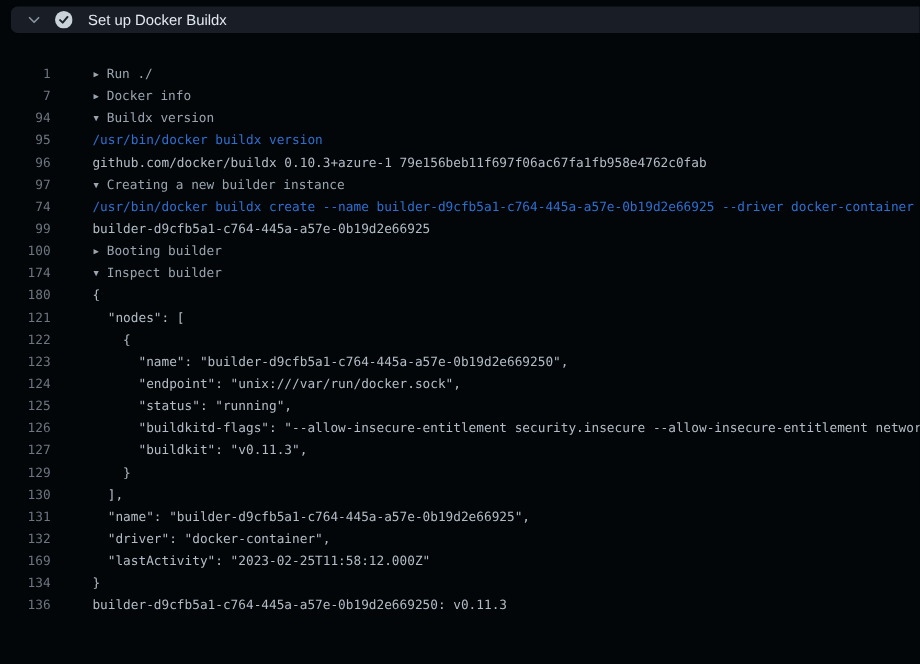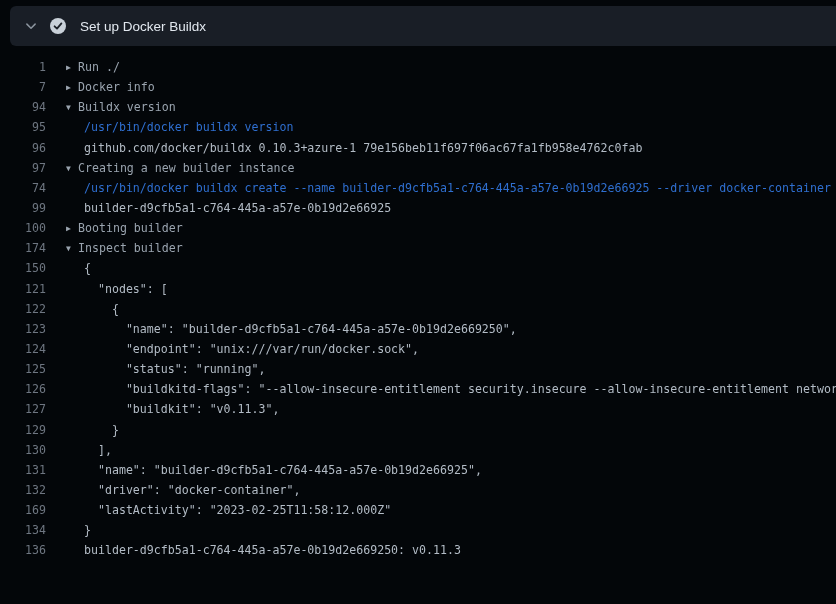--- a/index.html
+++ b/index.html
@@ -5,21 +5,21 @@
   * { margin:0; padding:0; box-sizing:border-box; }
   html,body { width:836px; height:604px; overflow:hidden; }
   body {
     background:#030609;
     font-family:"Liberation Sans","DejaVu Sans",sans-serif;
     -webkit-font-smoothing:antialiased;
   }
 
   
   .step-header {
-    position:absolute; left:10px; top:6px; right:0; height:40px;
+    position:absolute; left:10px; top:6px; right:0; height:24px;
     background:#191e26;
     border-radius:6px 0 0 6px;
     display:flex; align-items:center;
     cursor:pointer;
   }
   .chevron-box {
     width:18px; height:18px; margin-left:12px;
     display:flex; align-items:center; justify-content:center;
     flex-shrink:0;
   }
@@ -46,21 +46,21 @@
     height:20.15px; line-height:20.15px;
     white-space:nowrap;
   }
   .ln {
     width:46px; flex-shrink:0;
     text-align:right;
     color:#6e7681;
     cursor:pointer;
   }
   .content { white-space:pre; }
-  .c-group { margin-left:20px; cursor:pointer; }
+  .c-group { margin-left:39px; cursor:pointer; }
   .c-plain { margin-left:38px; }
   .arrow {
     display:inline-block; width:12px;
     font-size:8px; color:#9aa4af;
     vertical-align:1px;
   }
   .t-group { color:#9aa4af; }
   .t-cmd   { color:#2f6fd0; }
   .t-out   { color:#b3bcc6; }
 </style>
@@ -127,21 +127,21 @@
     <span class="ln">100</span>
     <span class="content c-group t-group"><span class="arrow">▶</span><span>Booting builder</span></span>
   </div>
 
   <div class="log-line">
     <span class="ln">174</span>
     <span class="content c-group t-group"><span class="arrow">▼</span><span>Inspect builder</span></span>
   </div>
 
   <div class="log-line">
-    <span class="ln">150</span>
+    <span class="ln">180</span>
     <span class="content c-plain t-out">{</span>
   </div>
 
   <div class="log-line">
     <span class="ln">121</span>
     <span class="content c-plain t-out">  "nodes": [</span>
   </div>
 
   <div class="log-line">
     <span class="ln">122</span>

